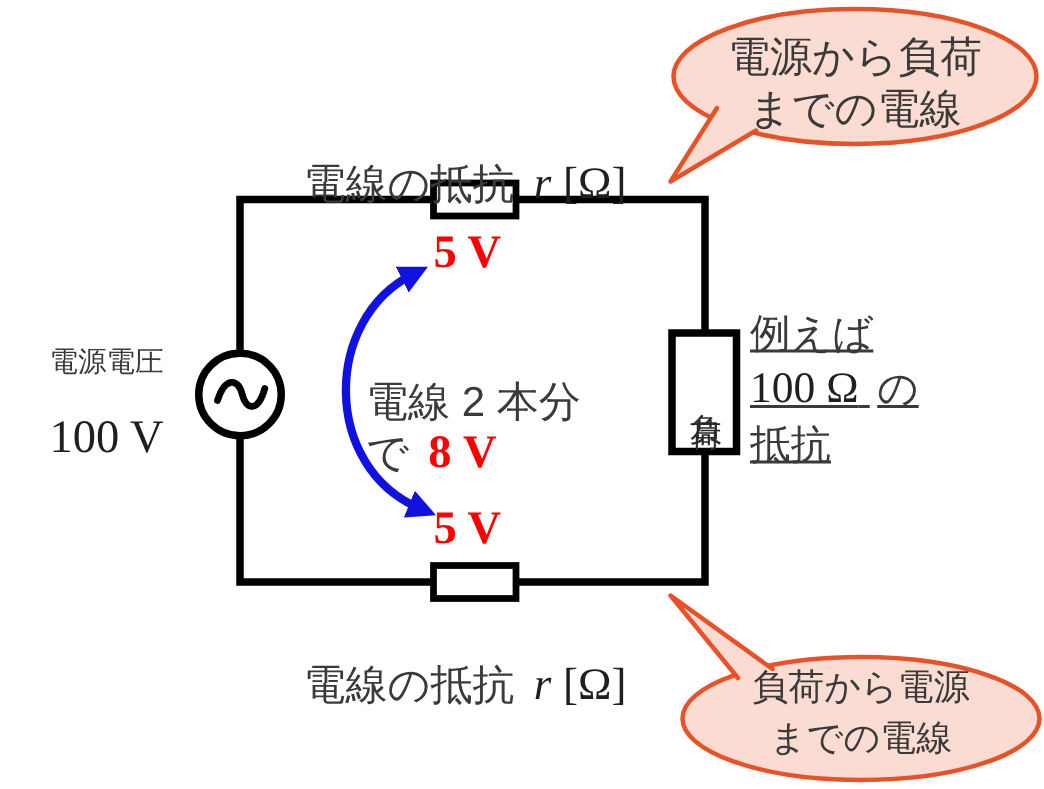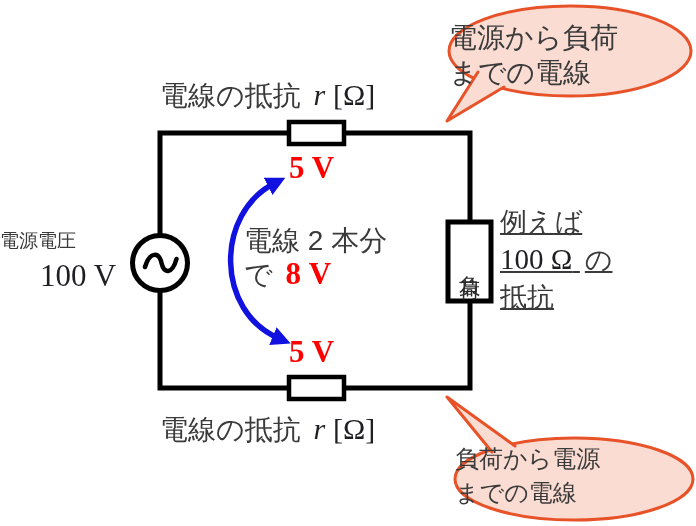--- a/index.html
+++ b/index.html
@@ -10,33 +10,33 @@
   svg{position:absolute;left:0;top:0;}
   .wire{stroke:var(--wire,#000);stroke-width:5;fill:none;}
   .comp{fill:#fff;stroke:var(--wire,#000);}
   .tilde{stroke:var(--wire,#000);stroke-width:4.5;fill:none;stroke-linecap:round;}
   .arrow-line{stroke:var(--blue,#1212e0);stroke-width:5.5;fill:none;}
   .arrowhead{fill:var(--blue,#1212e0);}
   .bubble{fill:var(--bubble-fill,#fadcd2);stroke:var(--bubble-border,#e85228);stroke-width:3;}
   .bubble-tail{fill:var(--bubble-fill,#fadcd2);stroke:var(--bubble-border,#e85228);stroke-width:3;
     stroke-linejoin:round;stroke-linecap:round;}
   .t{position:absolute;white-space:nowrap;color:var(--gray-text,#3a3a3a);}
-  .ctr{}
+  .ctr{text-align:center;}
   .jp{font-family:"Liberation Sans",sans-serif;}
   .math{font-family:"Liberation Serif",serif;color:var(--math-text,#1f1f23);}
   .mvar{font-family:"Liberation Serif",serif;font-style:italic;color:var(--math-text,#1f1f23);}
   .red{font-family:"Liberation Serif",serif;font-weight:bold;color:var(--red,#ff0000);}
-  .lbl-28{font-size:28px;}
+  .lbl-28{font-size:28px;margin-top:27px;}
   .fs30{font-size:30px;}
   .fs31{font-size:31px;}
   .fs29{font-size:29px;}
   #top-label{left:160px;top:77px;width:300px;}
   #bottom-label{left:160px;top:411px;width:300px;}
   #src-title{left:0px;top:228px;width:142px;font-size:19px;}
-  #src-value{left:0px;top:258px;width:142px;margin-left:40px;}
+  #src-value{left:0px;top:273px;width:142px;}
   #v-top{left:289px;top:150px;}
   #v-bottom{left:289px;top:334px;}
   #center-l1{left:244px;top:222px;}
   #center-l2{left:244px;top:256px;}
   #load-note{left:500px;top:204px;line-height:37px;font-size:27px;text-decoration:underline;}
   #load-box-label{
     left:448px;top:222px;width:43px;height:79px;display:flex;align-items:center;justify-content:center;
     writing-mode:vertical-rl;font-size:21px;letter-spacing:4px;color:#2a2a2a;
   }
   #callout-top-text{left:449px;top:20px;width:242px;line-height:35px;font-size:28px;}

